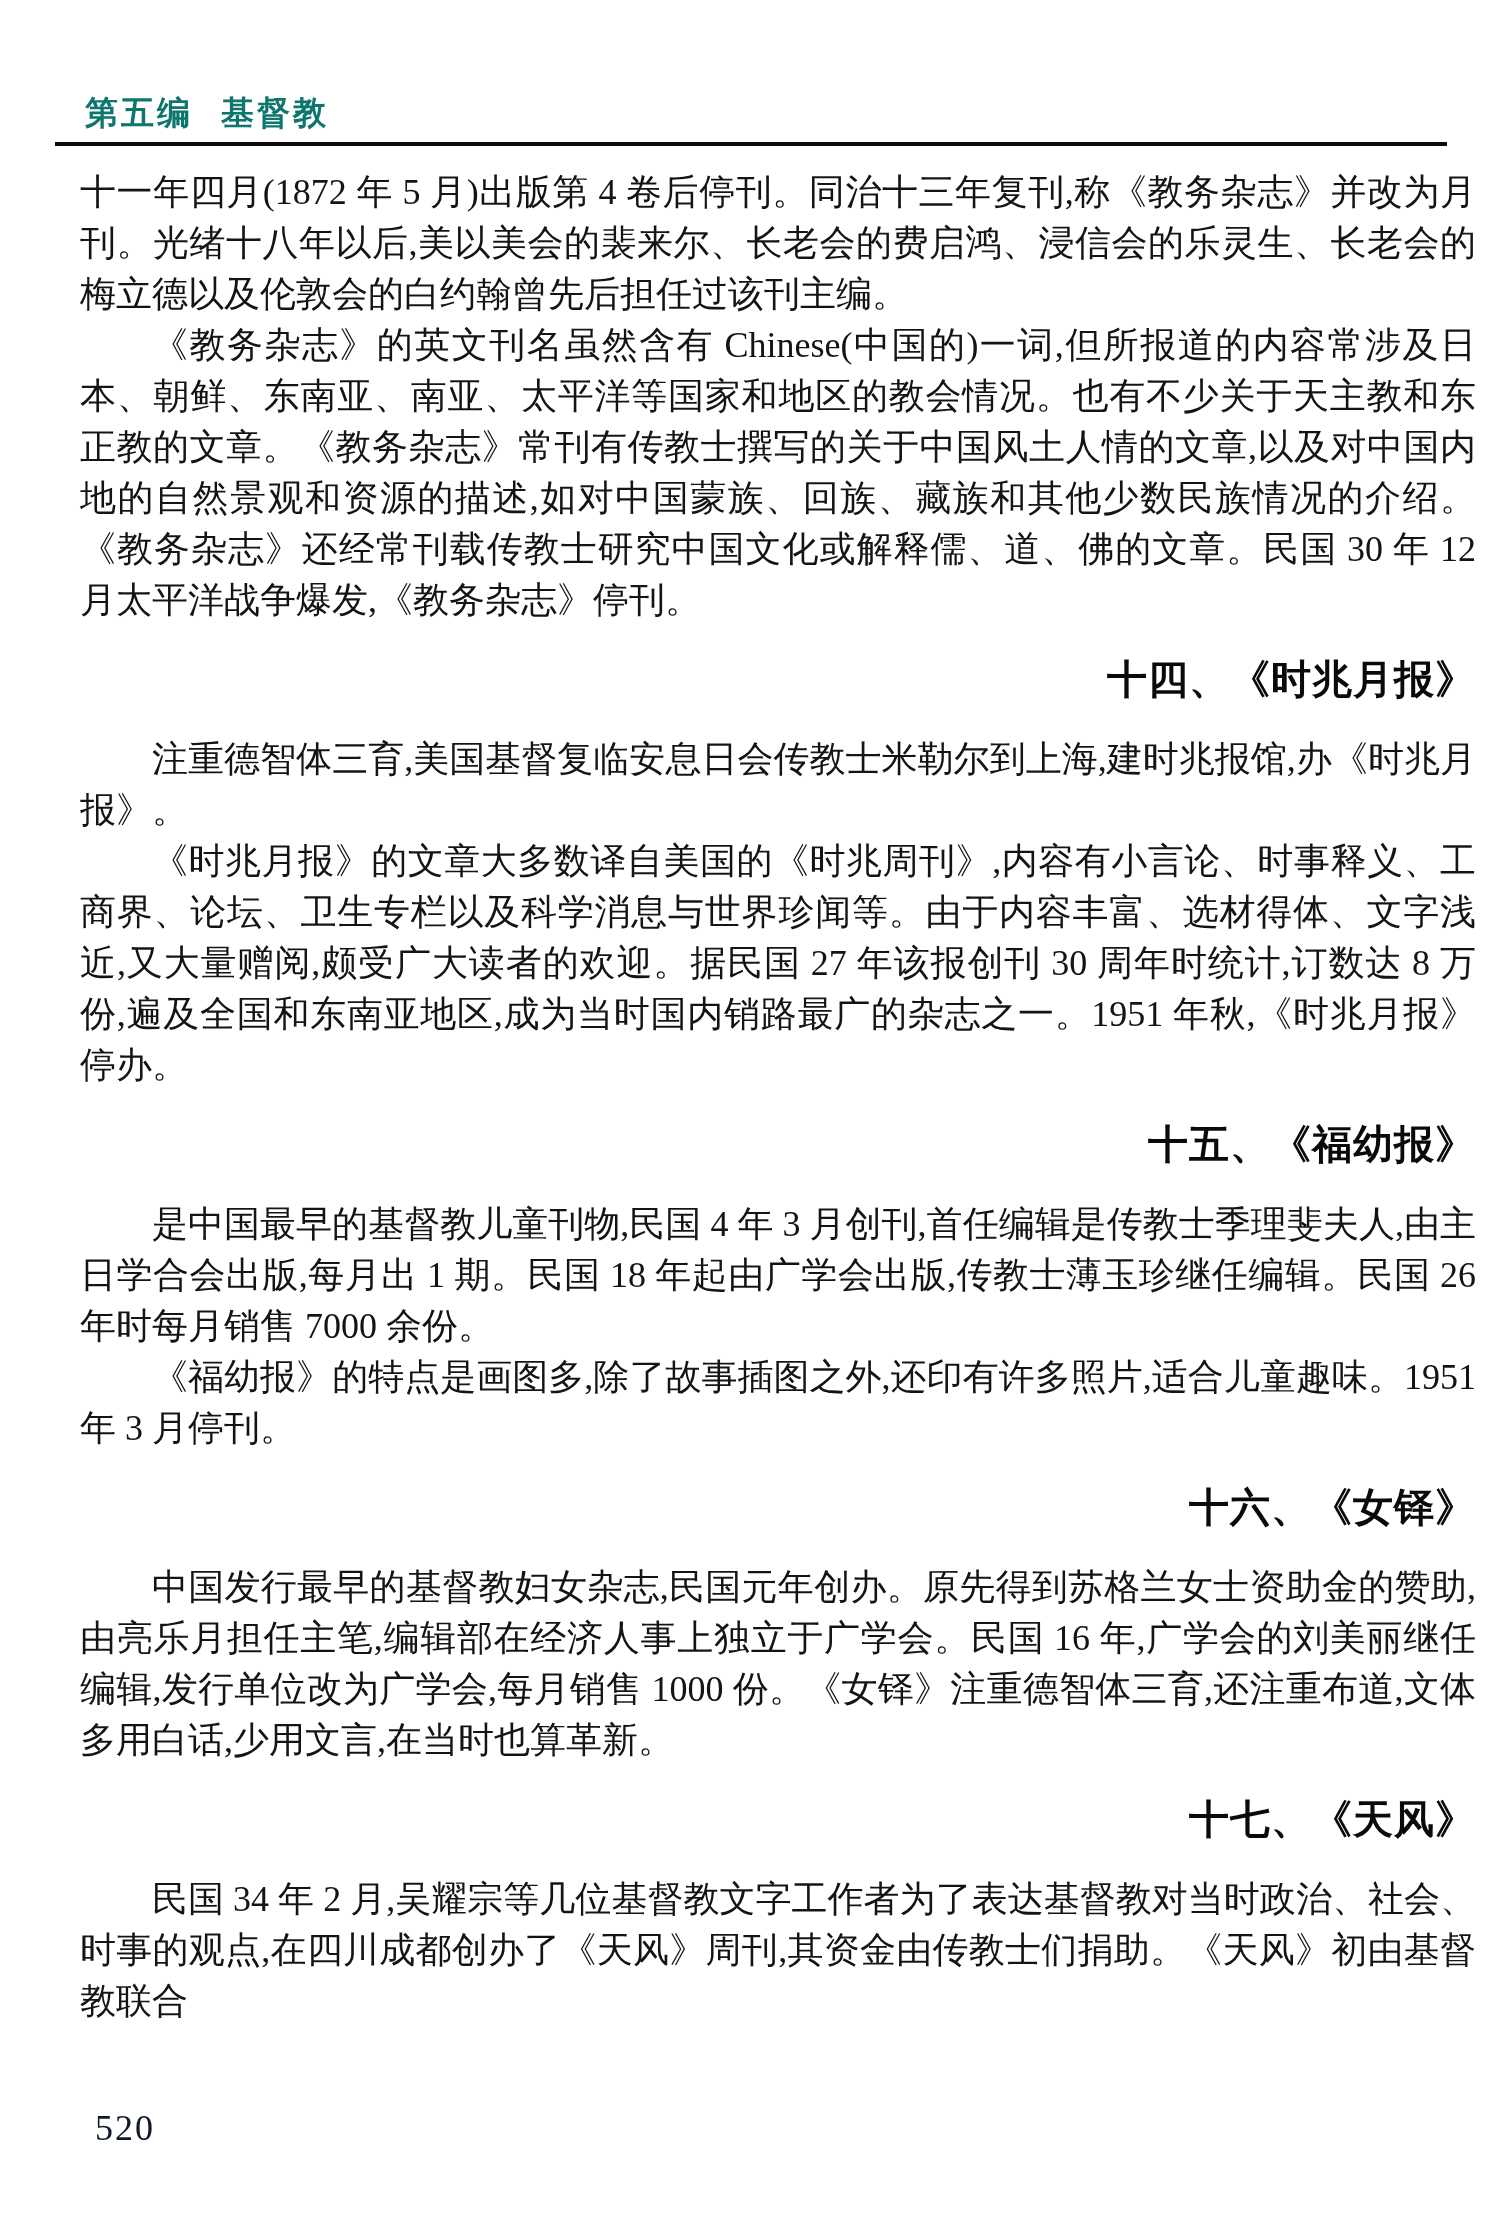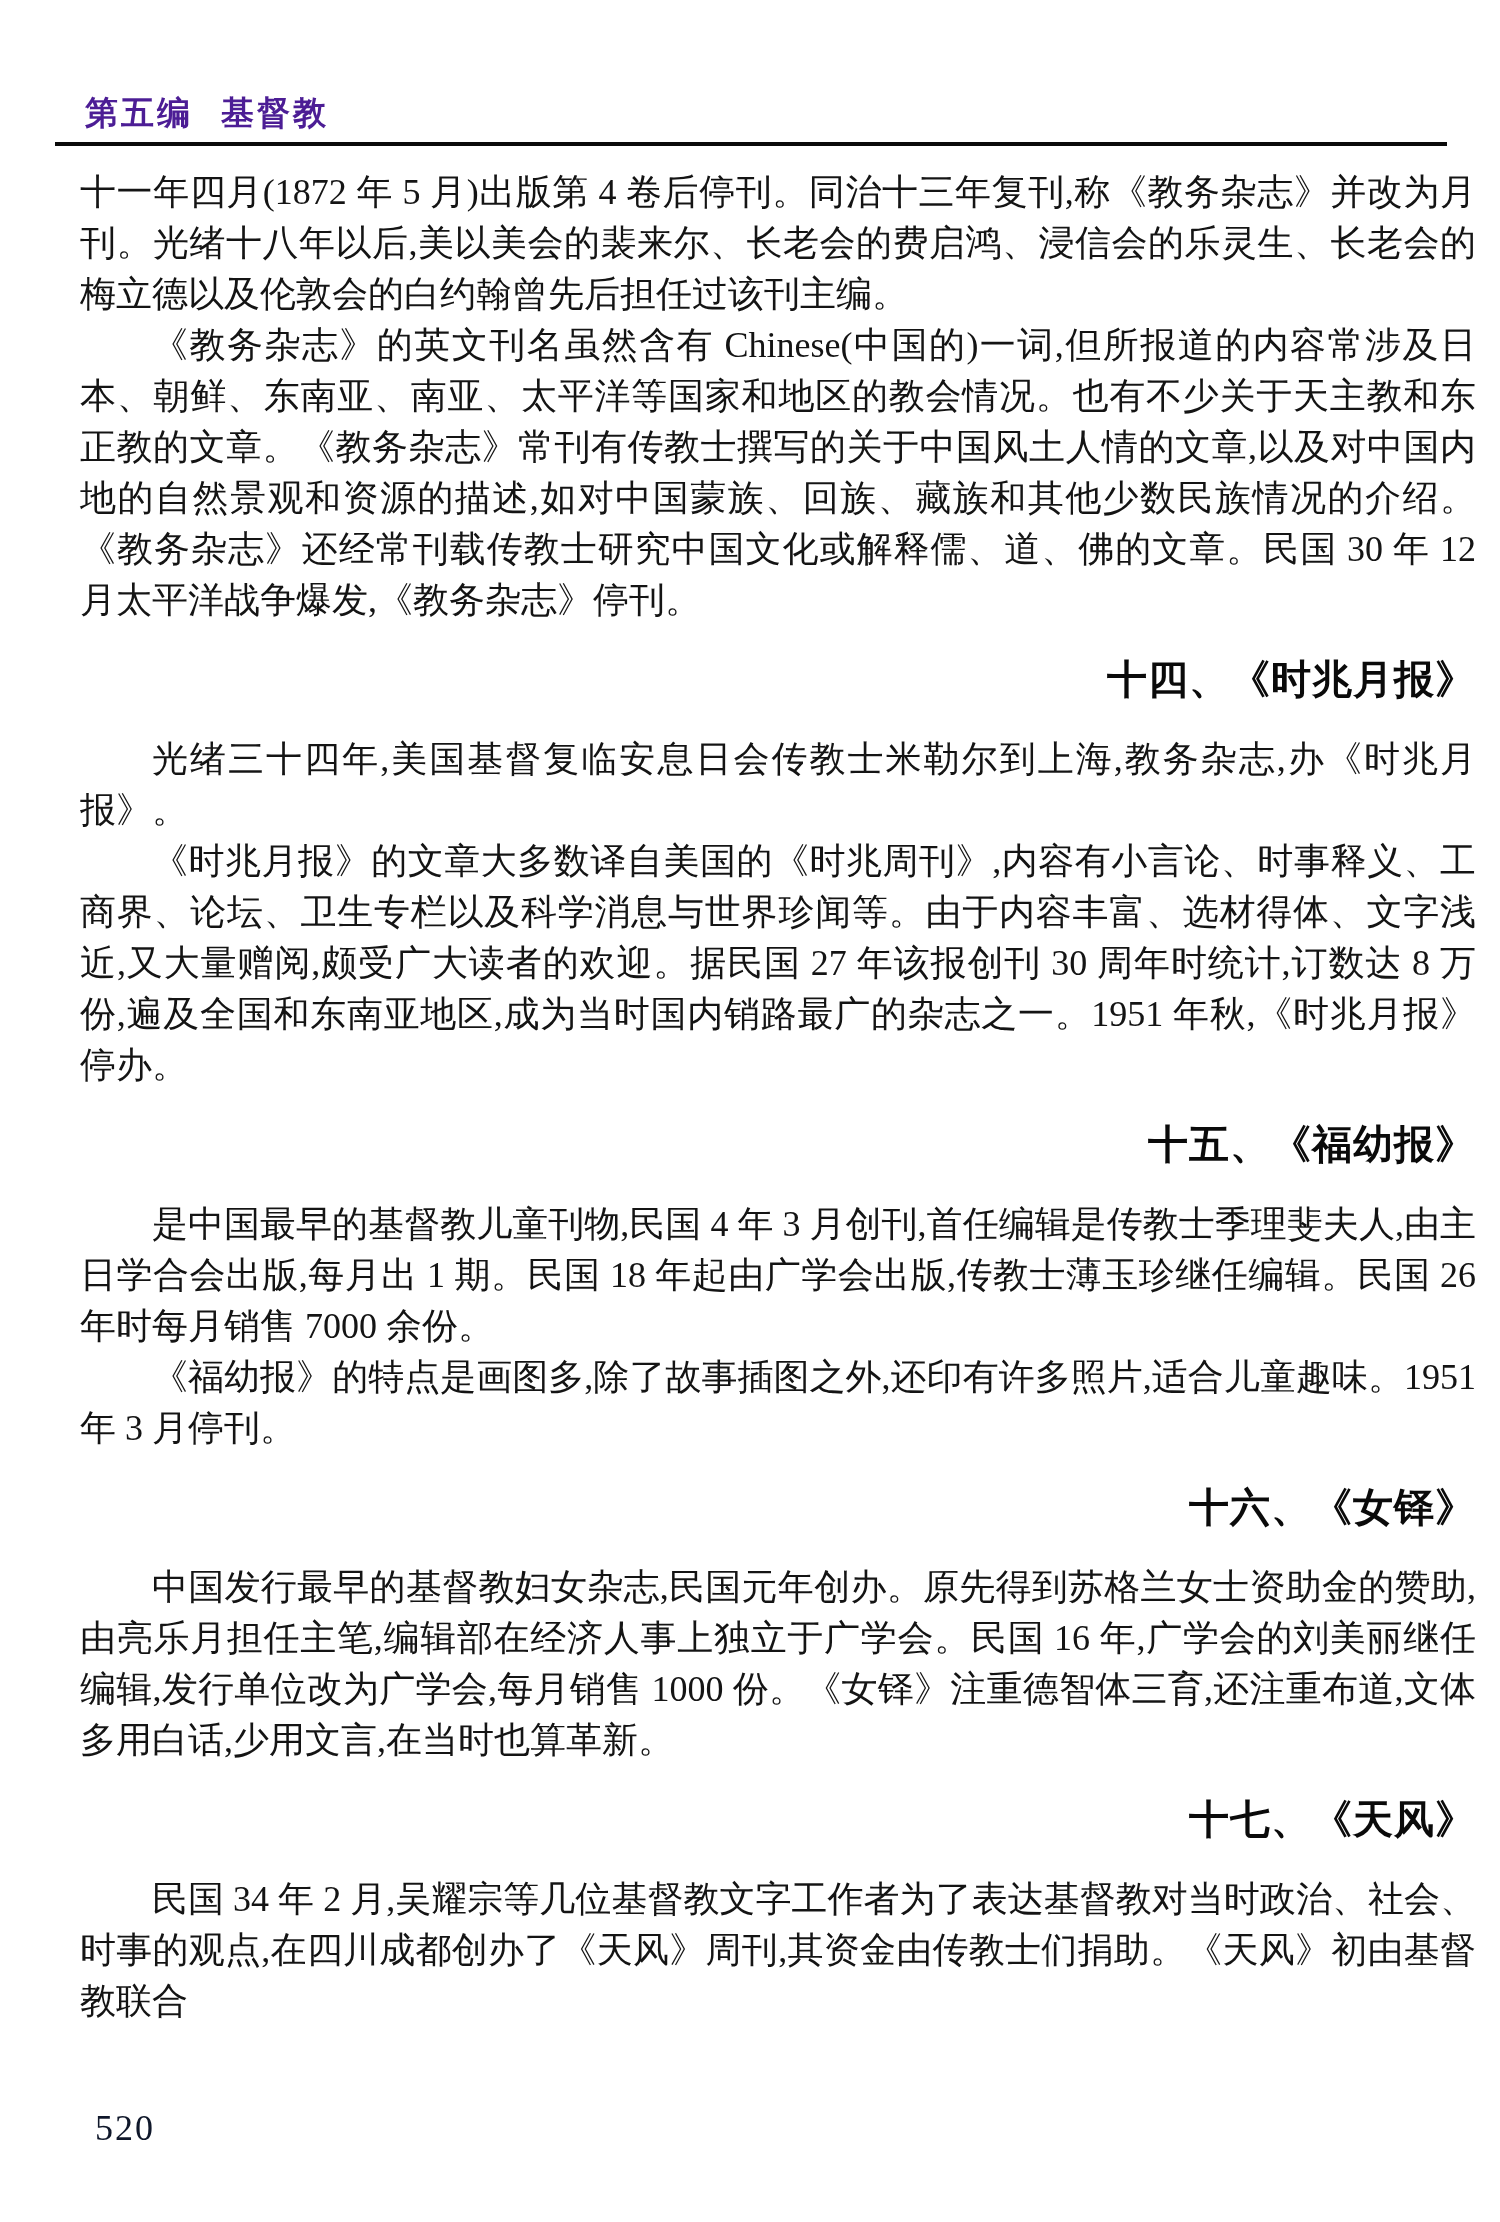--- a/index.html
+++ b/index.html
@@ -18,21 +18,21 @@
     position: absolute;
     left: 85px;
     top: 94px;
     font-family: Liberation Sans, sans-serif;
     font-weight: bold;
     font-size: 33px;
     line-height: 38px;
     display: flex;
     gap: 28px;
     letter-spacing: 3px;
-    color: #4c1d95;
+    color: #0f766e;
   }
   .header-rule {
     position: absolute;
     left: 55px;
     top: 142px;
     width: 1392px;
     height: 4px;
     background: #0a0a0a;
   }
   
@@ -77,21 +77,21 @@
   <div class="running-head">
     <span>第五编</span>
     <span>基督教</span>
   </div>
   <div class="header-rule"></div>
 
   <div class="body-text">
     <p>十一年四月(1872 年 5 月)出版第 4 卷后停刊。同治十三年复刊,称《教务杂志》并改为月刊。光绪十八年以后,美以美会的裴来尔、长老会的费启鸿、浸信会的乐灵生、长老会的梅立德以及伦敦会的白约翰曾先后担任过该刊主编。</p>
     <p class="indent">《教务杂志》的英文刊名虽然含有 Chinese(中国的)一词,但所报道的内容常涉及日本、朝鲜、东南亚、南亚、太平洋等国家和地区的教会情况。也有不少关于天主教和东正教的文章。《教务杂志》常刊有传教士撰写的关于中国风土人情的文章,以及对中国内地的自然景观和资源的描述,如对中国蒙族、回族、藏族和其他少数民族情况的介绍。《教务杂志》还经常刊载传教士研究中国文化或解释儒、道、佛的文章。民国 30 年 12 月太平洋战争爆发,《教务杂志》停刊。</p>
     <h2 class="section-heading">十四、《时兆月报》</h2>
-    <p class="indent">光绪三十四年,美国基督复临安息日会传教士米勒尔到上海,教务杂志,办《时兆月报》。</p>
+    <p class="indent">注重德智体三育,美国基督复临安息日会传教士米勒尔到上海,建时兆报馆,办《时兆月报》。</p>
     <p class="indent">《时兆月报》的文章大多数译自美国的《时兆周刊》,内容有小言论、时事释义、工商界、论坛、卫生专栏以及科学消息与世界珍闻等。由于内容丰富、选材得体、文字浅近,又大量赠阅,颇受广大读者的欢迎。据民国 27 年该报创刊 30 周年时统计,订数达 8 万份,遍及全国和东南亚地区,成为当时国内销路最广的杂志之一。1951 年秋,《时兆月报》停办。</p>
     <h2 class="section-heading">十五、《福幼报》</h2>
     <p class="indent">是中国最早的基督教儿童刊物,民国 4 年 3 月创刊,首任编辑是传教士季理斐夫人,由主日学合会出版,每月出 1 期。民国 18 年起由广学会出版,传教士薄玉珍继任编辑。民国 26 年时每月销售 7000 余份。</p>
     <p class="indent">《福幼报》的特点是画图多,除了故事插图之外,还印有许多照片,适合儿童趣味。1951 年 3 月停刊。</p>
     <h2 class="section-heading">十六、《女铎》</h2>
     <p class="indent">中国发行最早的基督教妇女杂志,民国元年创办。原先得到苏格兰女士资助金的赞助,由亮乐月担任主笔,编辑部在经济人事上独立于广学会。民国 16 年,广学会的刘美丽继任编辑,发行单位改为广学会,每月销售 1000 份。《女铎》注重德智体三育,还注重布道,文体多用白话,少用文言,在当时也算革新。</p>
     <h2 class="section-heading">十七、《天风》</h2>
     <p class="indent">民国 34 年 2 月,吴耀宗等几位基督教文字工作者为了表达基督教对当时政治、社会、时事的观点,在四川成都创办了《天风》周刊,其资金由传教士们捐助。《天风》初由基督教联合</p>
   </div>
 

